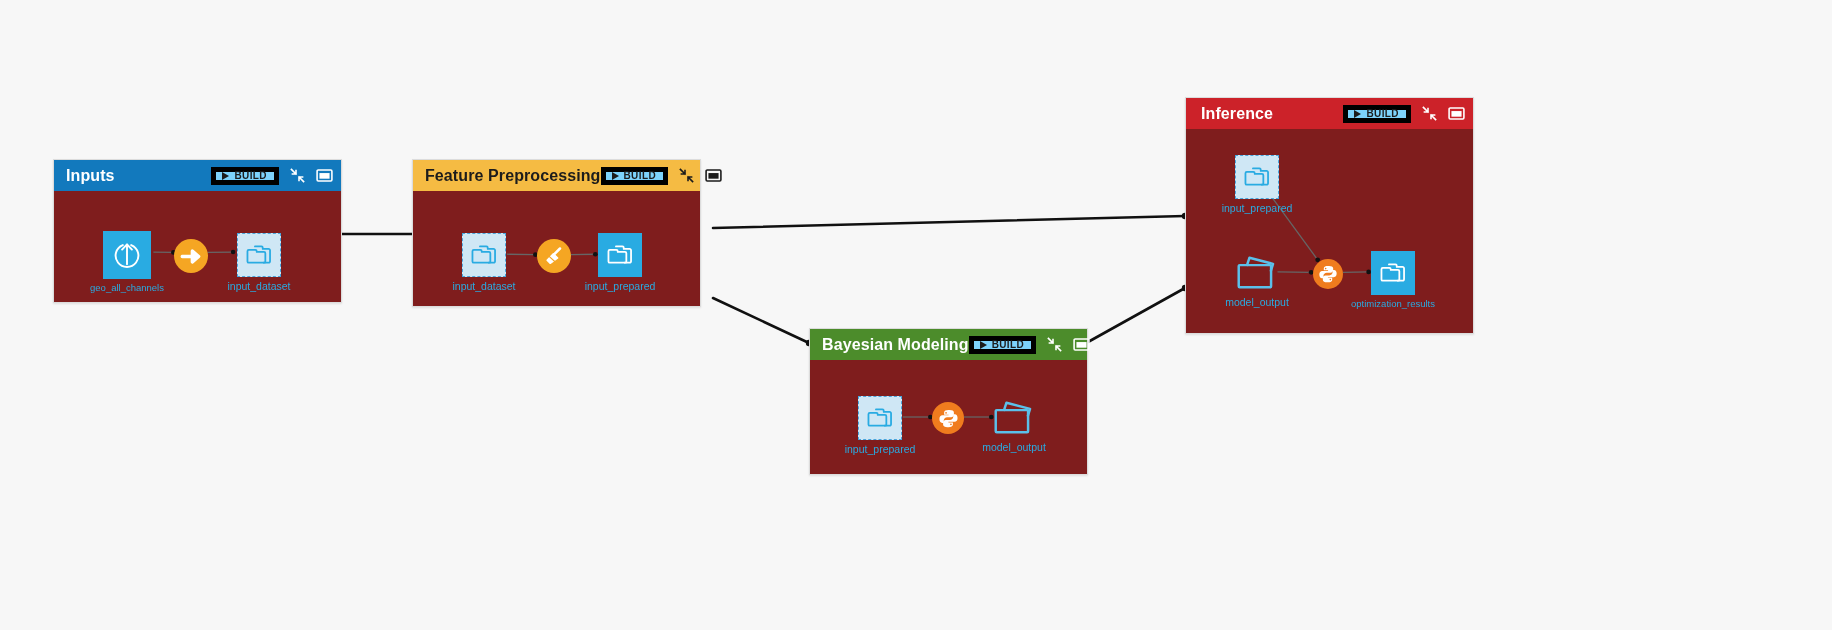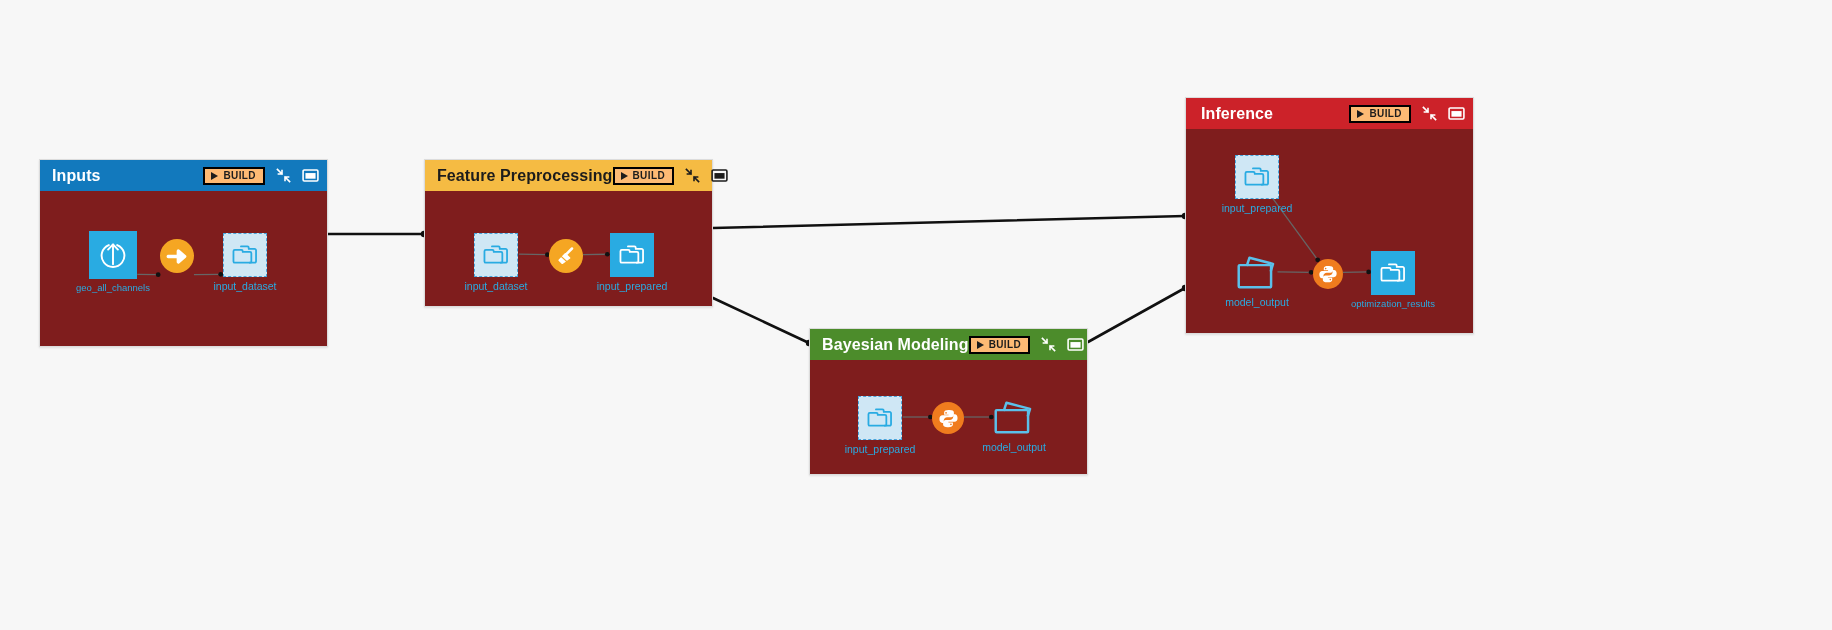--- a/index.html
+++ b/index.html
@@ -59,22 +59,22 @@
   .header-spacer { flex: 1 1 auto; }
 
   .header-controls {
     display: flex;
     align-items: center;
     gap: 11px;
     flex: 0 0 auto;
   }
 
   .build-btn {
-    background: #fdba74;
-    border: 2px solid #000000;
+    background: #7dd3fc;
+    border: 5px solid #000000;
     height: 18px;
     display: flex;
     align-items: center;
     gap: 5px;
     padding: 0 7px 0 6px;
     box-sizing: border-box;
     cursor: pointer;
   }
   .build-btn .tri {
     width: 0; height: 0;
@@ -166,21 +166,21 @@
       <circle cx="424" cy="234" r="3.2" fill="#111111"></circle>
       <line x1="713" y1="228" x2="1185" y2="216" stroke="#111111" stroke-width="2.6" stroke-linecap="round"></line>
       <circle cx="1185" cy="216" r="3.2" fill="#111111"></circle>
       <line x1="713" y1="298" x2="809" y2="343" stroke="#111111" stroke-width="2.6" stroke-linecap="round"></line>
       <circle cx="809" cy="343" r="3.2" fill="#111111"></circle>
       <line x1="1088" y1="342" x2="1185" y2="288" stroke="#111111" stroke-width="2.6" stroke-linecap="round"></line>
       <circle cx="1185" cy="288" r="3.2" fill="#111111"></circle>
     </svg>
 
   <div id="zones-root">
-      <div class="zone" style="left: 39px; top: 159px; width: 289px; height: 188px;">
+      <div class="zone" style="left: 53px; top: 159px; width: 289px; height: 144px;">
         <div class="zone-header" style="background: rgb(18, 121, 189);">
           <div class="zone-title" style="color: rgb(255, 255, 255);">Inputs</div>
           <div class="header-spacer"></div>
           <div class="header-controls">
             <div class="build-btn">
               <span class="tri"></span>
               <span class="blabel">BUILD</span>
             </div>
             <span class="ic">
               <svg viewBox="0 0 16 16" width="15" height="15" style="display: block; overflow: visible;">
@@ -228,21 +228,21 @@
                 <svg viewBox="0 0 32 26" width="26" height="21.125" style="display: block; overflow: visible;">
                   <path d="M11 3 h8 a1.6 1.6 0 0 1 1.6 1.6 v1.4 h7.2 a1.8 1.8 0 0 1 1.8 1.8 v13.4 a1.8 1.8 0 0 1 -1.8 1.8 h-6.0" fill="none" stroke="#29abe2" stroke-width="2.2" stroke-linejoin="round" stroke-linecap="round"></path>
                   <path d="M3.4 7.2 h8.2 a1.6 1.6 0 0 1 1.6 1.6 v0.9 h9.0 a1.6 1.6 0 0 1 1.6 1.6 v10.1 a1.6 1.6 0 0 1 -1.6 1.6 h-18.8 a1.6 1.6 0 0 1 -1.6 -1.6 v-12.6 a1.6 1.6 0 0 1 1.6 -1.6 z" fill="none" stroke="#29abe2" stroke-width="2.2" stroke-linejoin="round"></path>
                 </svg>
               </span>
             </div>
             <div class="node-label" style="color: rgb(41, 171, 226);">input_dataset</div>
           </div>
         </div>
       </div>
-      <div class="zone" style="left: 424px; top: 159px; width: 289px; height: 148px;">
+      <div class="zone" style="left: 412px; top: 159px; width: 289px; height: 148px;">
         <div class="zone-header" style="background: rgb(245, 187, 67);">
           <div class="zone-title" style="color: rgb(28, 28, 28);">Feature Preprocessing</div>
           <div class="header-spacer"></div>
           <div class="header-controls">
             <div class="build-btn">
               <span class="tri"></span>
               <span class="blabel">BUILD</span>
             </div>
             <span class="ic">
               <svg viewBox="0 0 16 16" width="15" height="15" style="display: block; overflow: visible;">

